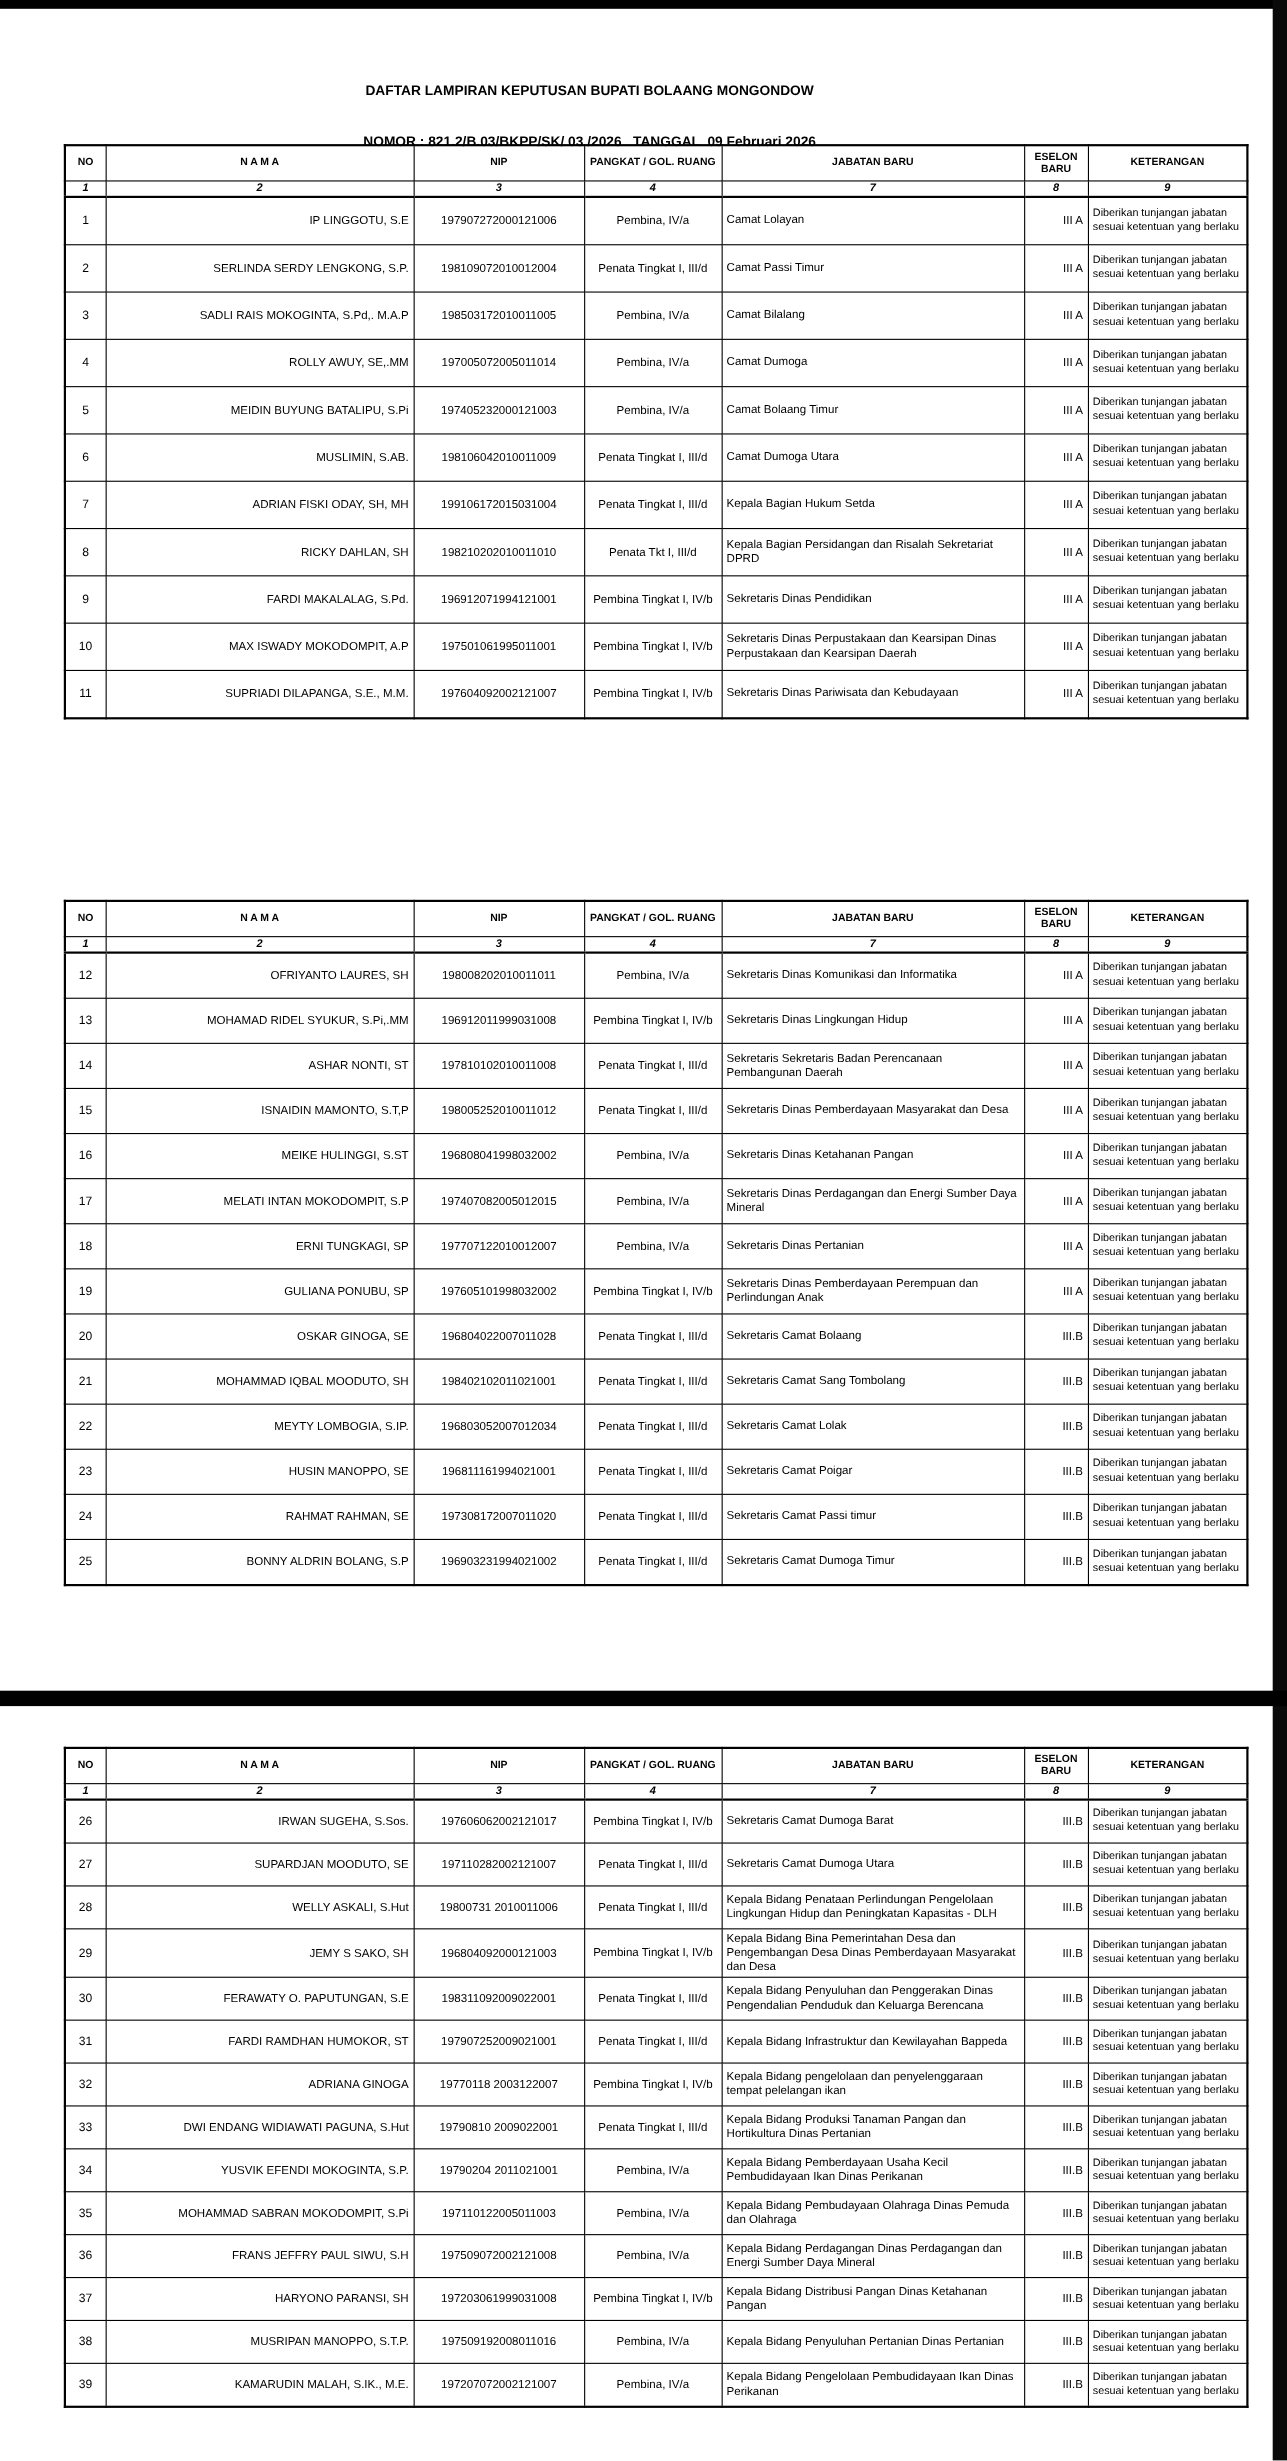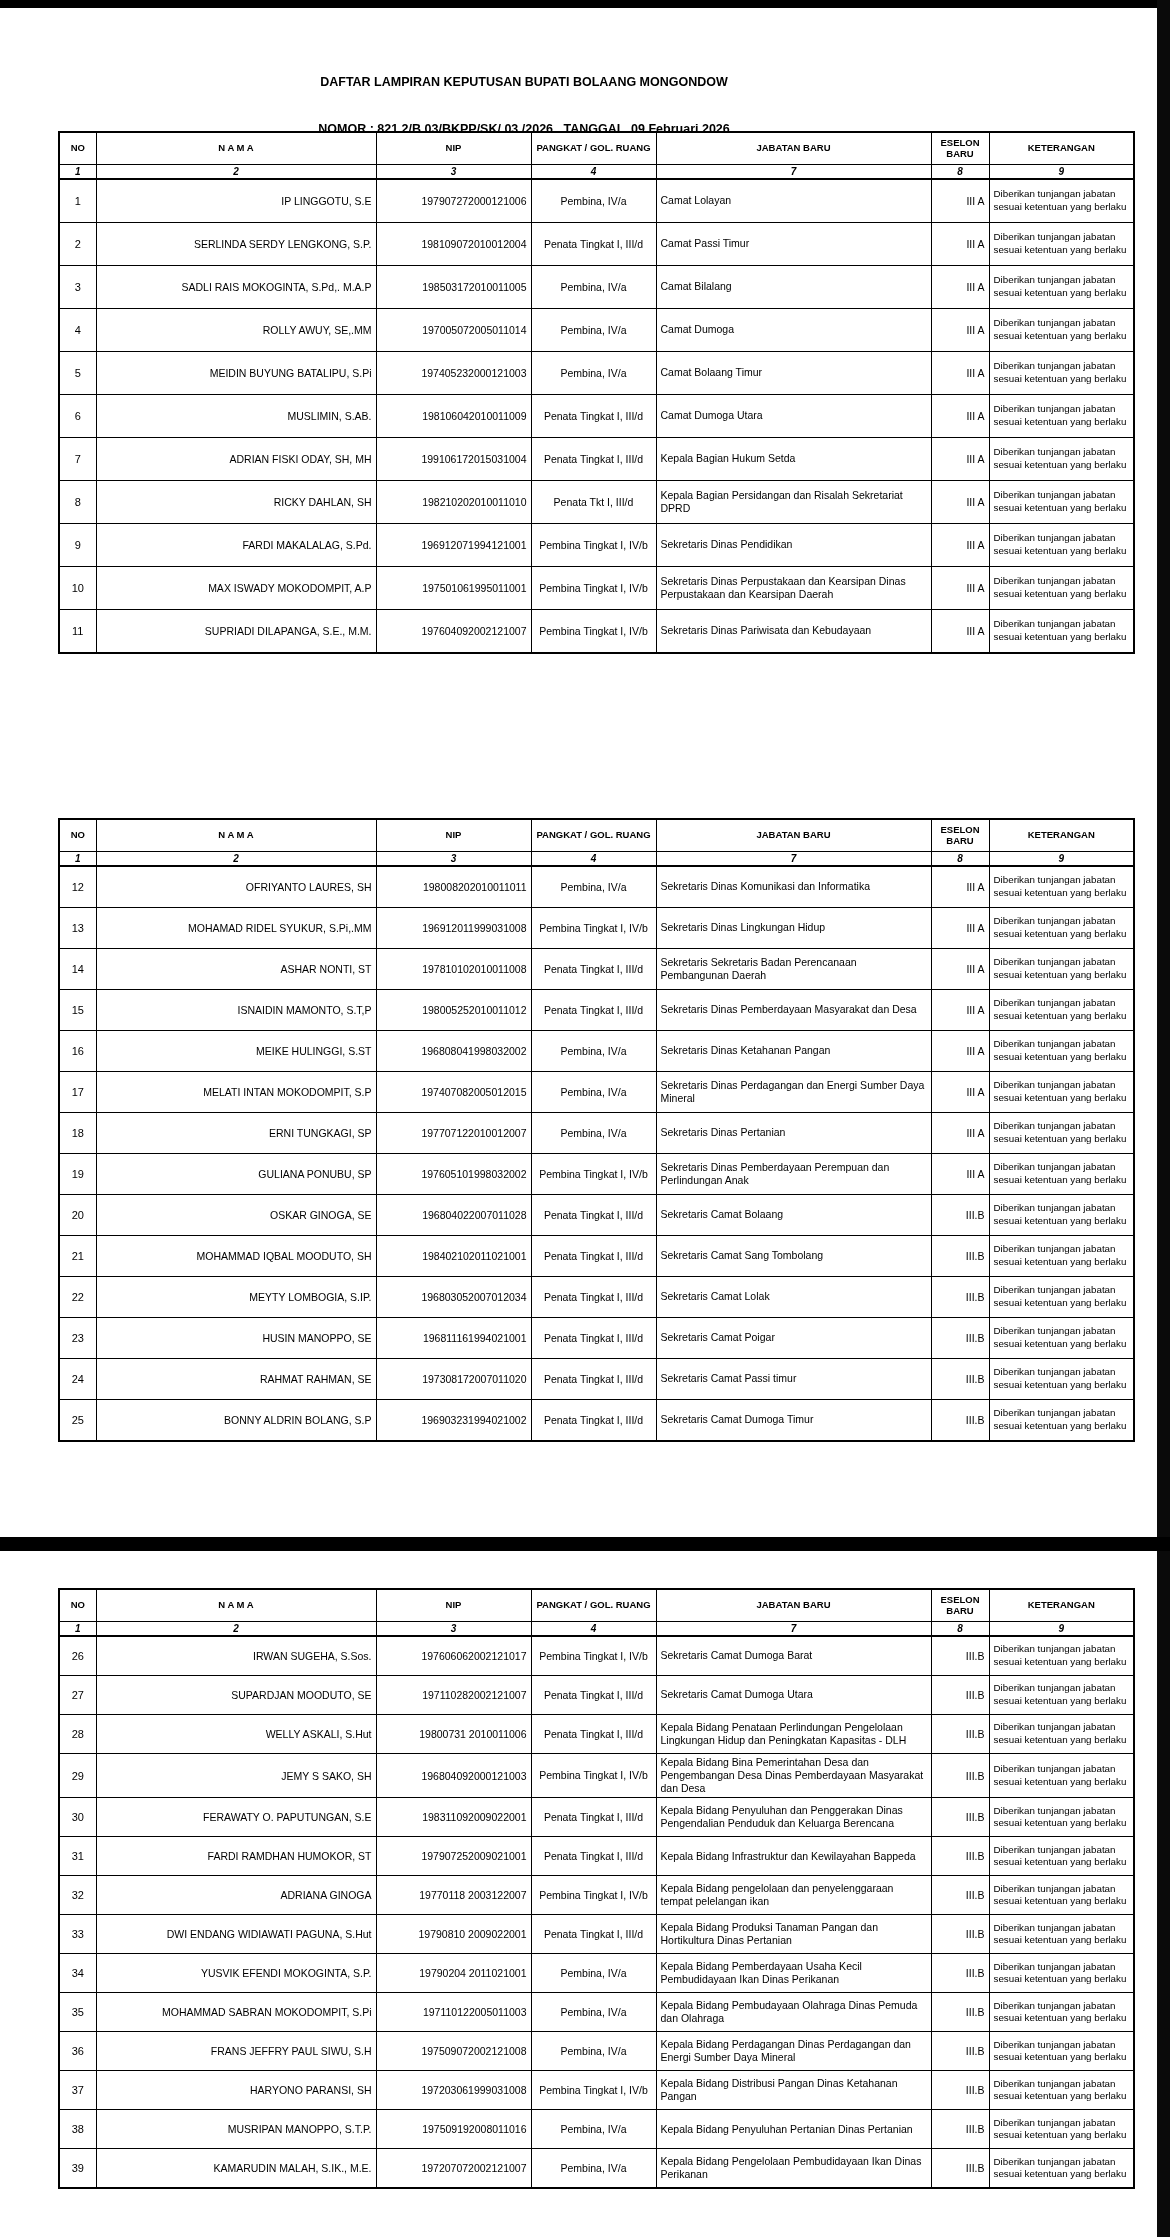--- a/index.html
+++ b/index.html
@@ -5,21 +5,21 @@
   html,body { margin:0; padding:0; background:#ffffff; }
   .canvas {
     position:relative; width:1170px; height:2237px; background:#ffffff;
     font-family:"Liberation Sans", sans-serif; color:#000; overflow:hidden;
   }
   .bar-top   { position:absolute; top:0; left:0; width:1170px; height:8px; background:#000; }
   .bar-right { position:absolute; top:0; right:0; width:13px; height:2237px; background:#0a0a0a; }
   .bar-sep   { position:absolute; top:1537px; left:0; width:1170px; height:14px; background:#000; }
 
   .doc-title {
-    position:absolute; top:44px; left:0; width:1048px;
+    position:absolute; top:44px; left:12px; width:1048px;
     text-align:center; font-weight:bold; font-size:12.5px; line-height:1.25;
     white-space:pre;
   }
 
   table.data-table {
     position:absolute; left:58px; width:1075px;
     border-collapse:collapse; table-layout:fixed;
     border:2px solid #000;
     font-size:10.5px;
   }
@@ -37,21 +37,21 @@
   .data-table thead tr.num-row td {
     font-style:italic; font-weight:bold; text-align:center; font-size:10px;
     height:13px; padding:0 2px; border-bottom:2px solid #000;
   }
   .p1 tbody td { height:38px; }
   .p2 tbody td { height:36px; }
   .p3 tbody td { height:34px; }
 
   .c-no      { text-align:center; font-size:11px; }
   .c-nama    { text-align:right; padding-left:5px; }
-  .c-nip     { text-align:right; }
+  .c-nip     { text-align:center; }
   .c-pangkat { text-align:center; line-height:1.2; }
   .c-jabatan { text-align:left; padding-left:5px; line-height:1.25; }
   .c-eselon  { text-align:right; }
   .c-ket     { text-align:left; padding-left:4px; font-size:9.8px; line-height:1.3; }
 </style>
 </head>
 <body>
 
 <div class="canvas">
   <div class="bar-top"></div>

